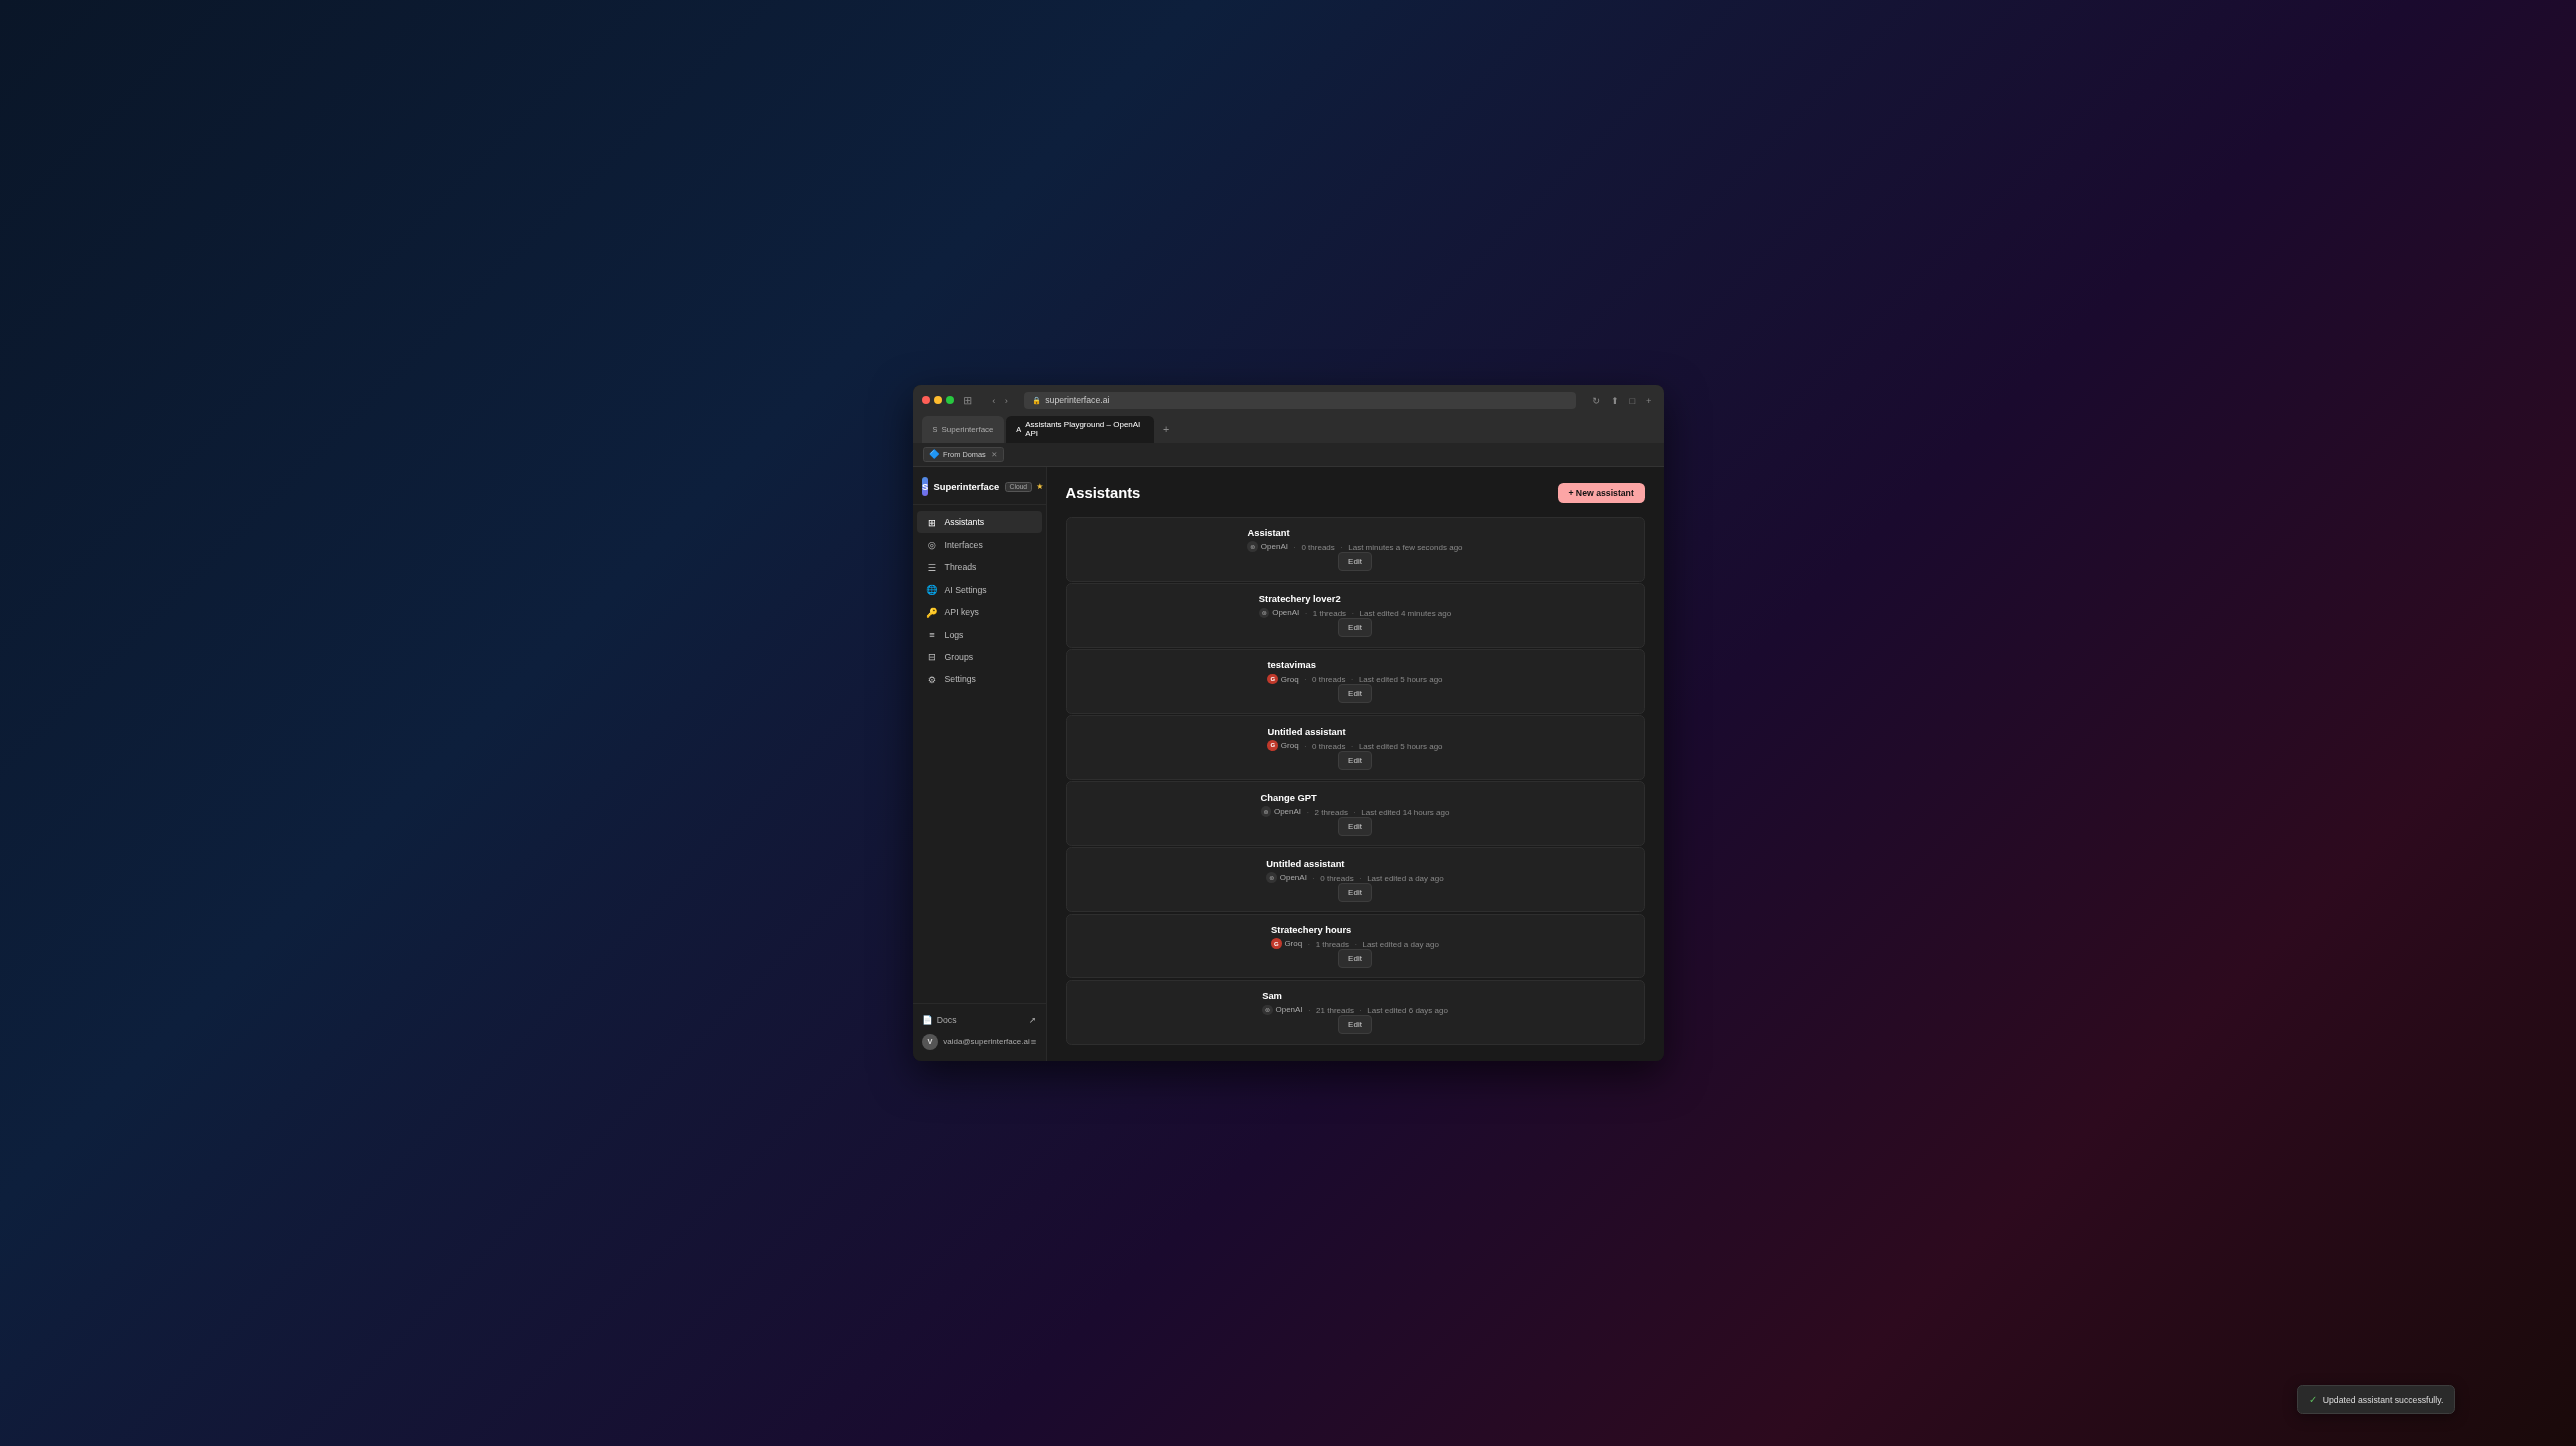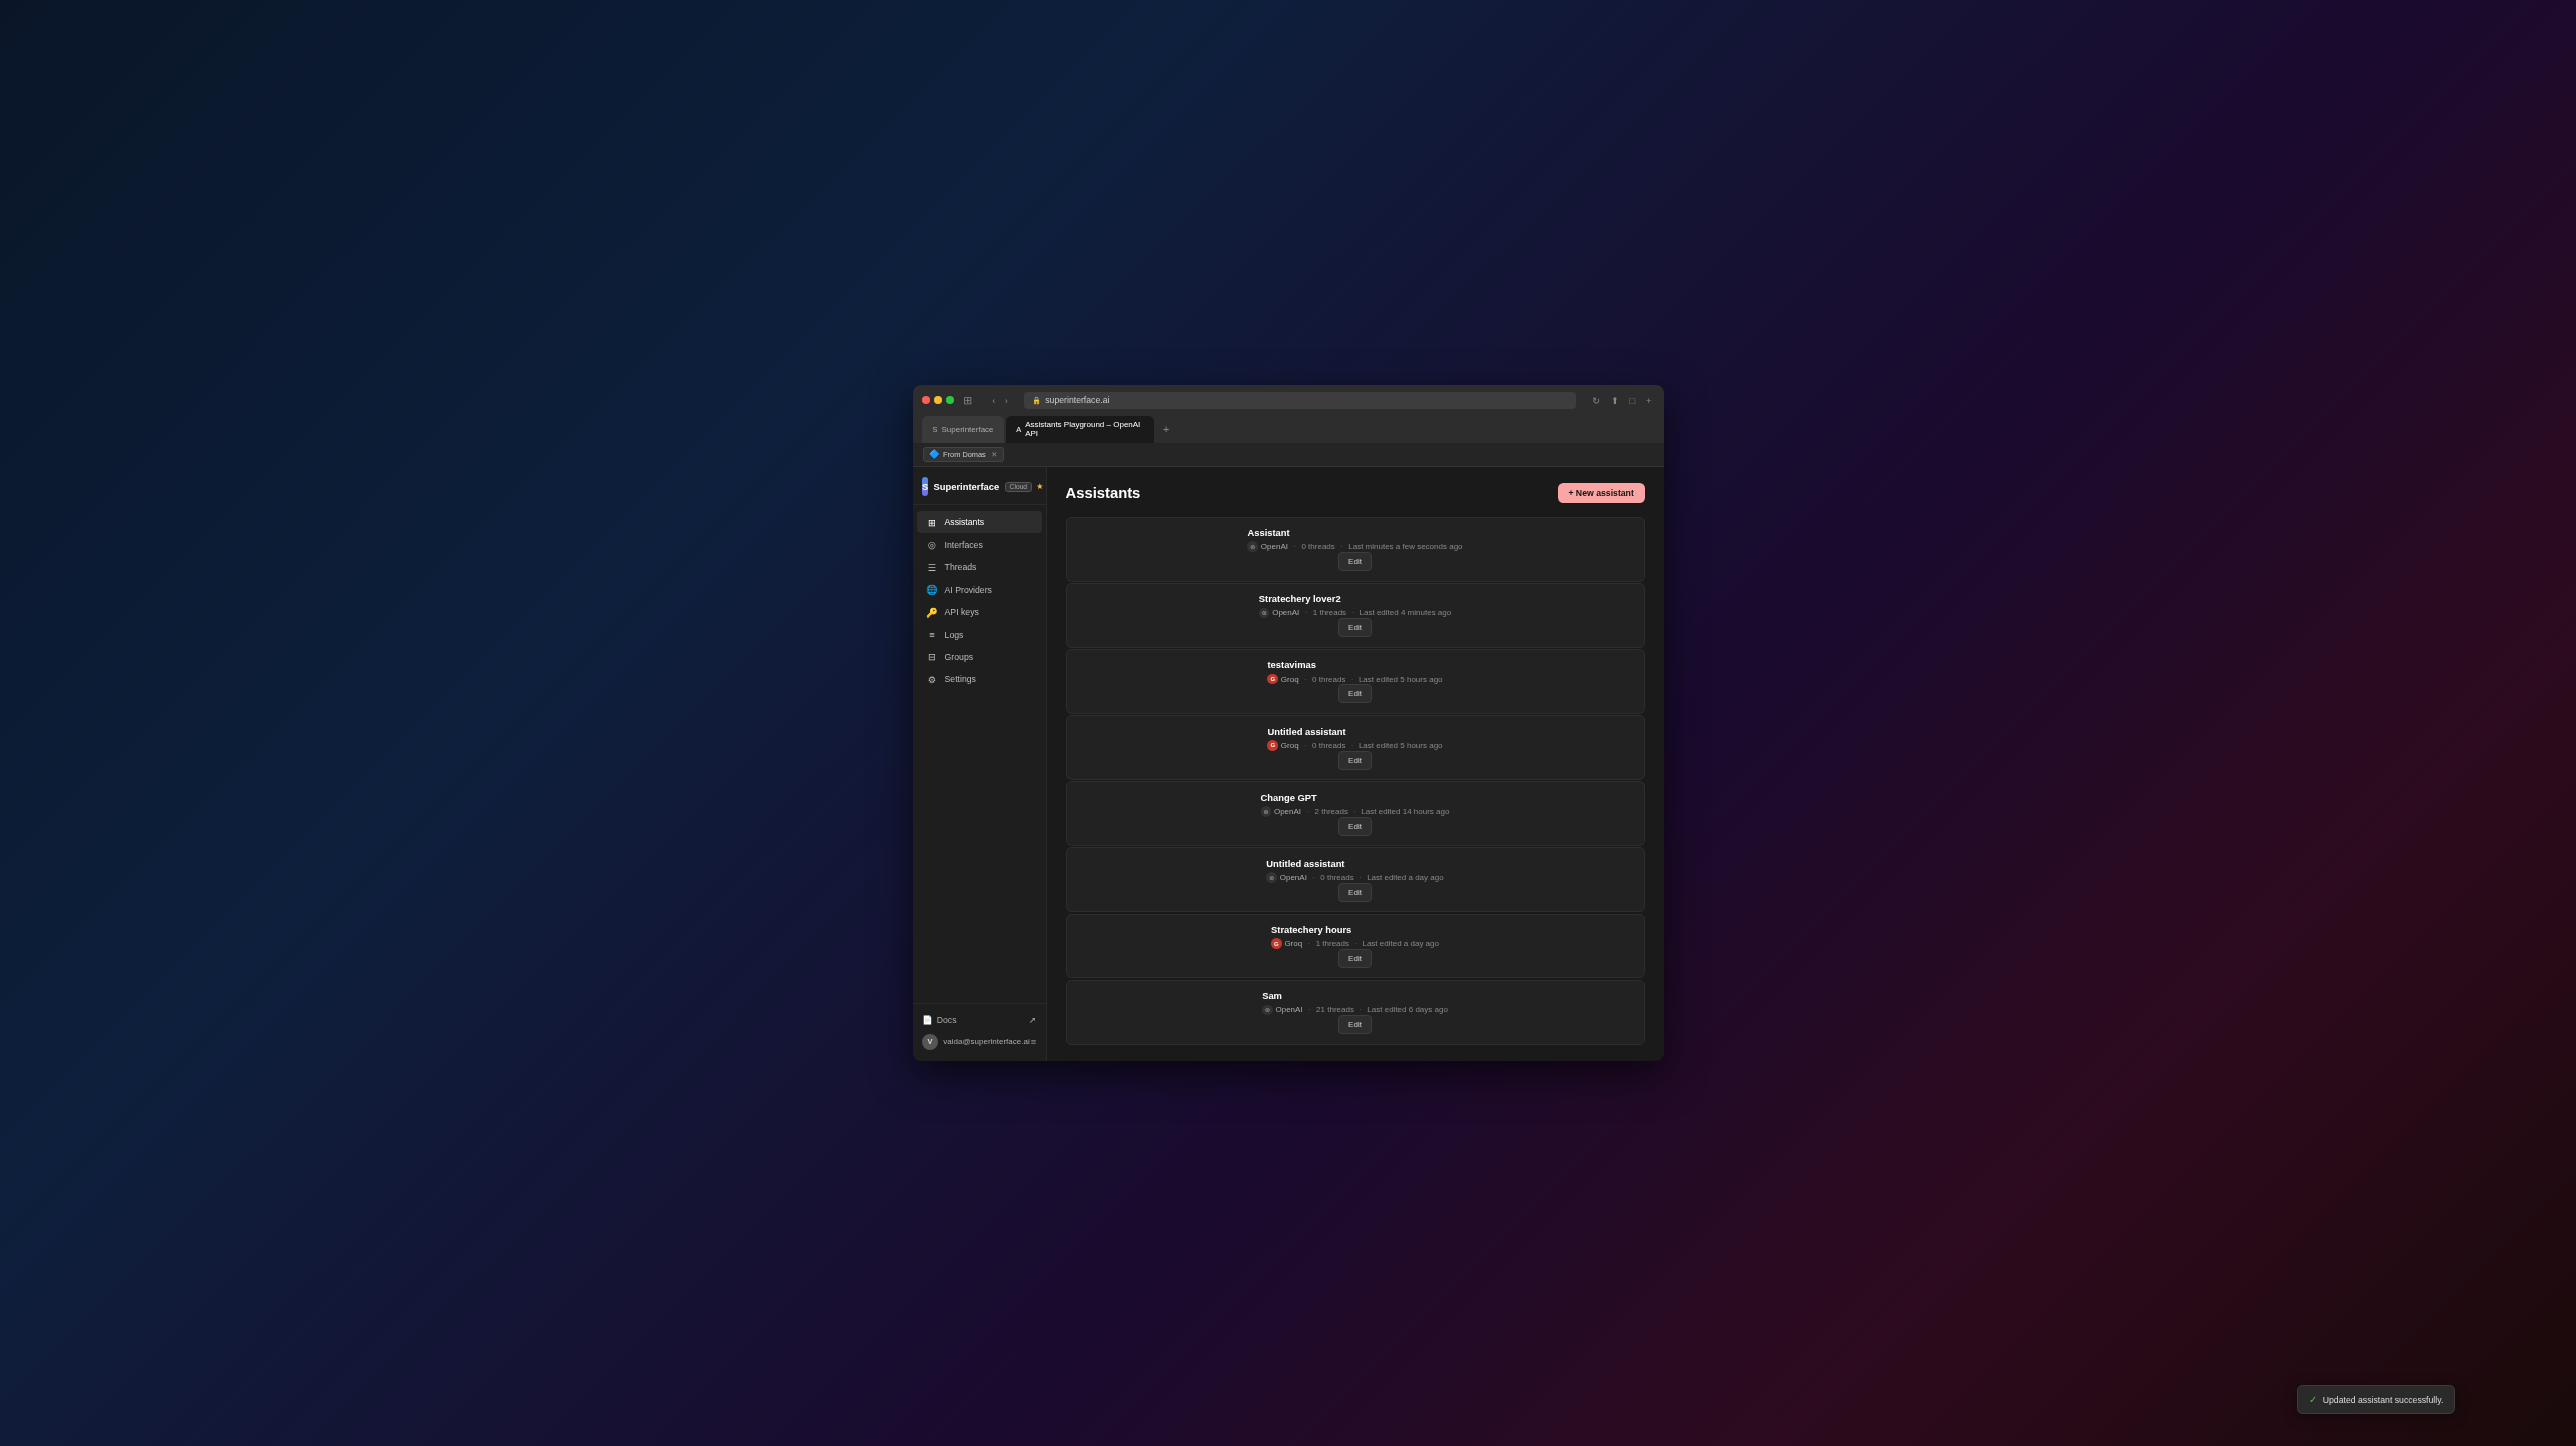--- a/index.html
+++ b/index.html
@@ -236,21 +236,21 @@
       align-items: center;
       justify-content: space-between;
       cursor: pointer;
       transition: background 0.15s;
       flex-direction: column;
     }
     .assistant-info { flex: 1; }
     .assistant-name { font-size: 9.4px; font-weight: 600; color: #fff; margin-bottom: 3.4px; }
     .assistant-meta {
       display: flex;
-      align-items: center;
+      align-items: flex-end;
       gap: 5.4px;
       font-size: 8px;
       color: #888;
     }
     .provider-badge {
       display: flex;
       align-items: center;
       gap: 2.7px;
       color: #aaa;
     }
@@ -367,21 +367,21 @@
         <div class="nav-item">
           <span class="nav-icon">◎</span>
           <span>Interfaces</span>
         </div>
         <div class="nav-item">
           <span class="nav-icon">☰</span>
           <span>Threads</span>
         </div>
         <div class="nav-item">
           <span class="nav-icon">🌐</span>
-          <span>AI Providers</span>
+          <span>AI Settings</span>
         </div>
         <div class="nav-item">
           <span class="nav-icon">🔑</span>
           <span>API keys</span>
         </div>
         <div class="nav-item">
           <span class="nav-icon">≡</span>
           <span>Logs</span>
         </div>
         <div class="nav-item">

